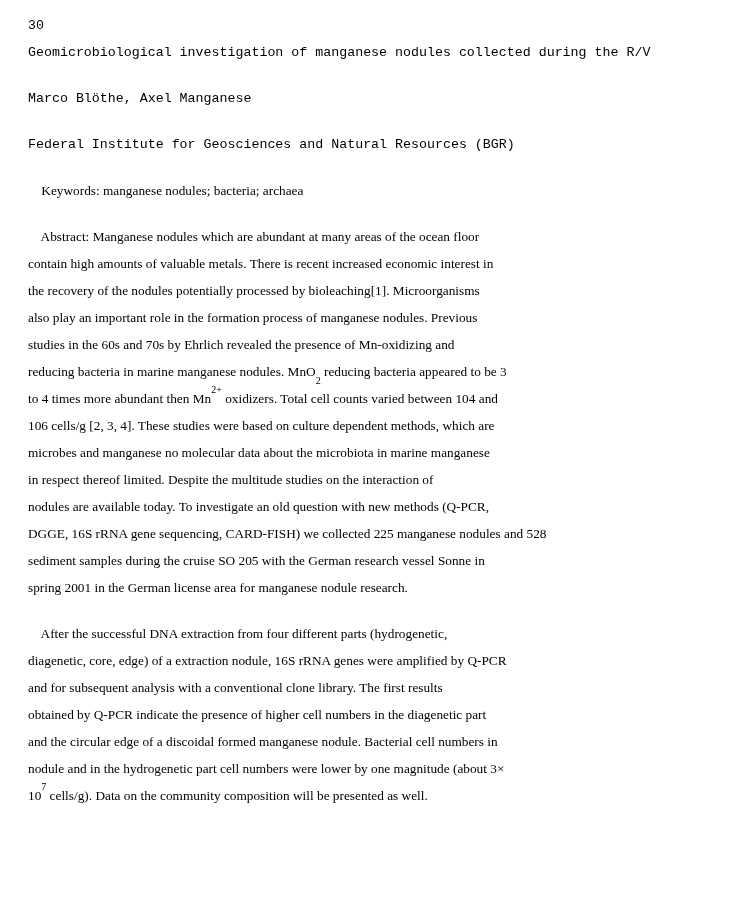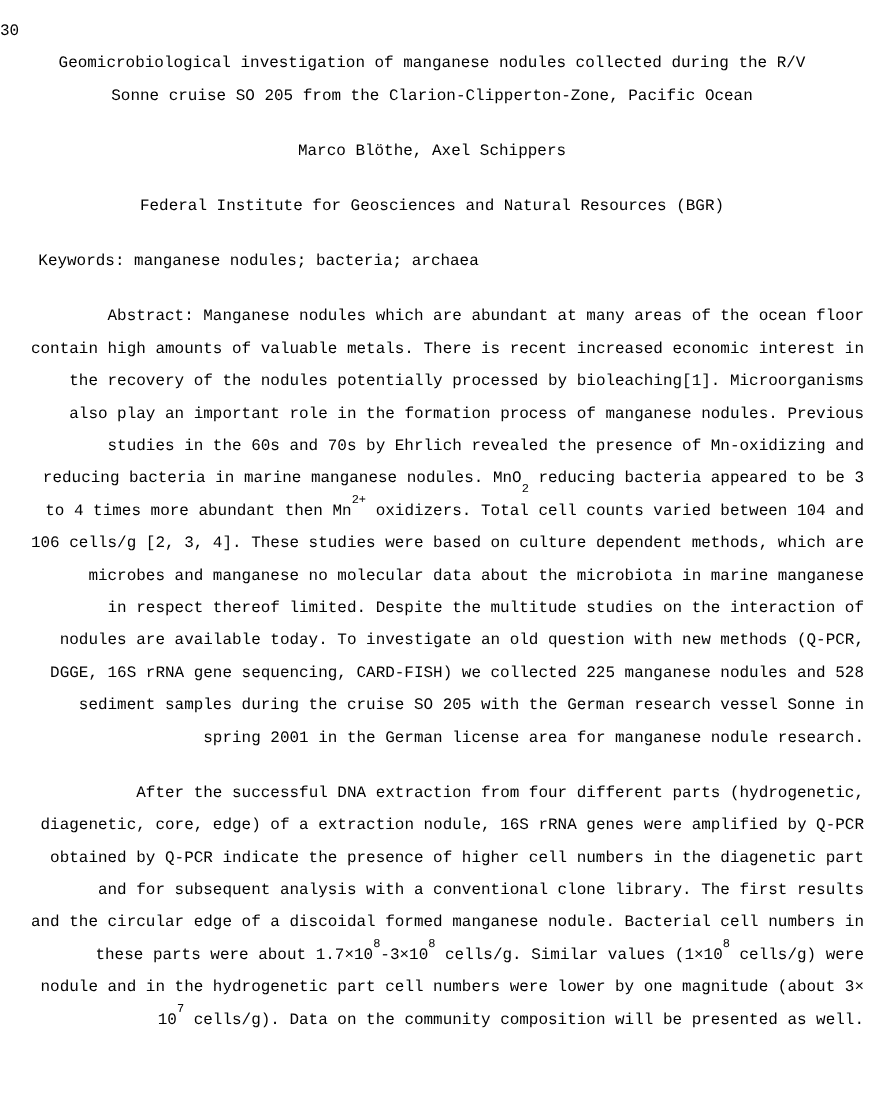--- a/index.html
+++ b/index.html
@@ -13,63 +13,62 @@
     overflow: hidden;
     color: #000000;
     font-family: "Liberation Mono", "DejaVu Sans Mono", monospace;
     font-size: 13.3px;
     line-height: 27px;
   }
   .page {
     box-sizing: border-box;
     width: 730px;
     height: 924px;
-    padding: 12px 10px 0 0;
+    padding: 12px 10px 0 28px;
   }
   .line {
     white-space: pre;
     height: 27px;
+    font-family: Liberation Serif, serif;
   }
   .center {
-    text-align: center;
+    text-align: left;
     white-space: pre;
     height: 27px;
   }
   .page-number {
     white-space: pre;
     height: 27px;
   }
   .spacer {
     height: 19px;
   }
   .paragraph .line {
     white-space: pre;
-    text-align: right;
   }
   sup, sub {
     font-size: 10px;
     line-height: 0;
     position: relative;
   }
   sup { top: -5px; }
   sub { top: 4px; }
 </style>
 </head>
 <body>
 
 <div class="page">
 
   <div class="page-number">30</div>
 
   <div class="center">Geomicrobiological investigation of manganese nodules collected during the R/V</div>
-  <div class="center">Sonne cruise SO 205 from the Clarion-Clipperton-Zone, Pacific Ocean</div>
 
   <div class="spacer"></div>
 
-  <div class="center">Marco Blöthe, Axel Schippers</div>
+  <div class="center">Marco Blöthe, Axel Manganese</div>
 
   <div class="spacer"></div>
 
   <div class="center">Federal Institute for Geosciences and Natural Resources (BGR)</div>
 
   <div class="spacer"></div>
 
   <div class="line">    Keywords: manganese nodules; bacteria; archaea</div>
 
   <div class="spacer"></div>
@@ -89,21 +88,20 @@
       <div class="line">DGGE, 16S rRNA gene sequencing, CARD-FISH) we collected 225 manganese nodules and 528</div>
       <div class="line">sediment samples during the cruise SO 205 with the German research vessel Sonne in</div>
       <div class="line">spring 2001 in the German license area for manganese nodule research.</div>
     </div>
 
   <div class="spacer"></div>
 
   <div class="paragraph">
       <div class="line">    After the successful DNA extraction from four different parts (hydrogenetic,</div>
       <div class="line">diagenetic, core, edge) of a extraction nodule, 16S rRNA genes were amplified by Q-PCR</div>
+      <div class="line">and for subsequent analysis with a conventional clone library. The first results</div>
       <div class="line">obtained by Q-PCR indicate the presence of higher cell numbers in the diagenetic part</div>
-      <div class="line">and for subsequent analysis with a conventional clone library. The first results</div>
       <div class="line">and the circular edge of a discoidal formed manganese nodule. Bacterial cell numbers in</div>
-      <div class="line">these parts were about 1.7×10<sup>8</sup>-3×10<sup>8</sup> cells/g. Similar values (1×10<sup>8</sup> cells/g) were</div>
       <div class="line">nodule and in the hydrogenetic part cell numbers were lower by one magnitude (about 3×</div>
       <div class="line">10<sup>7</sup> cells/g). Data on the community composition will be presented as well.</div>
     </div>
 
 </div>
 
 </body></html>

